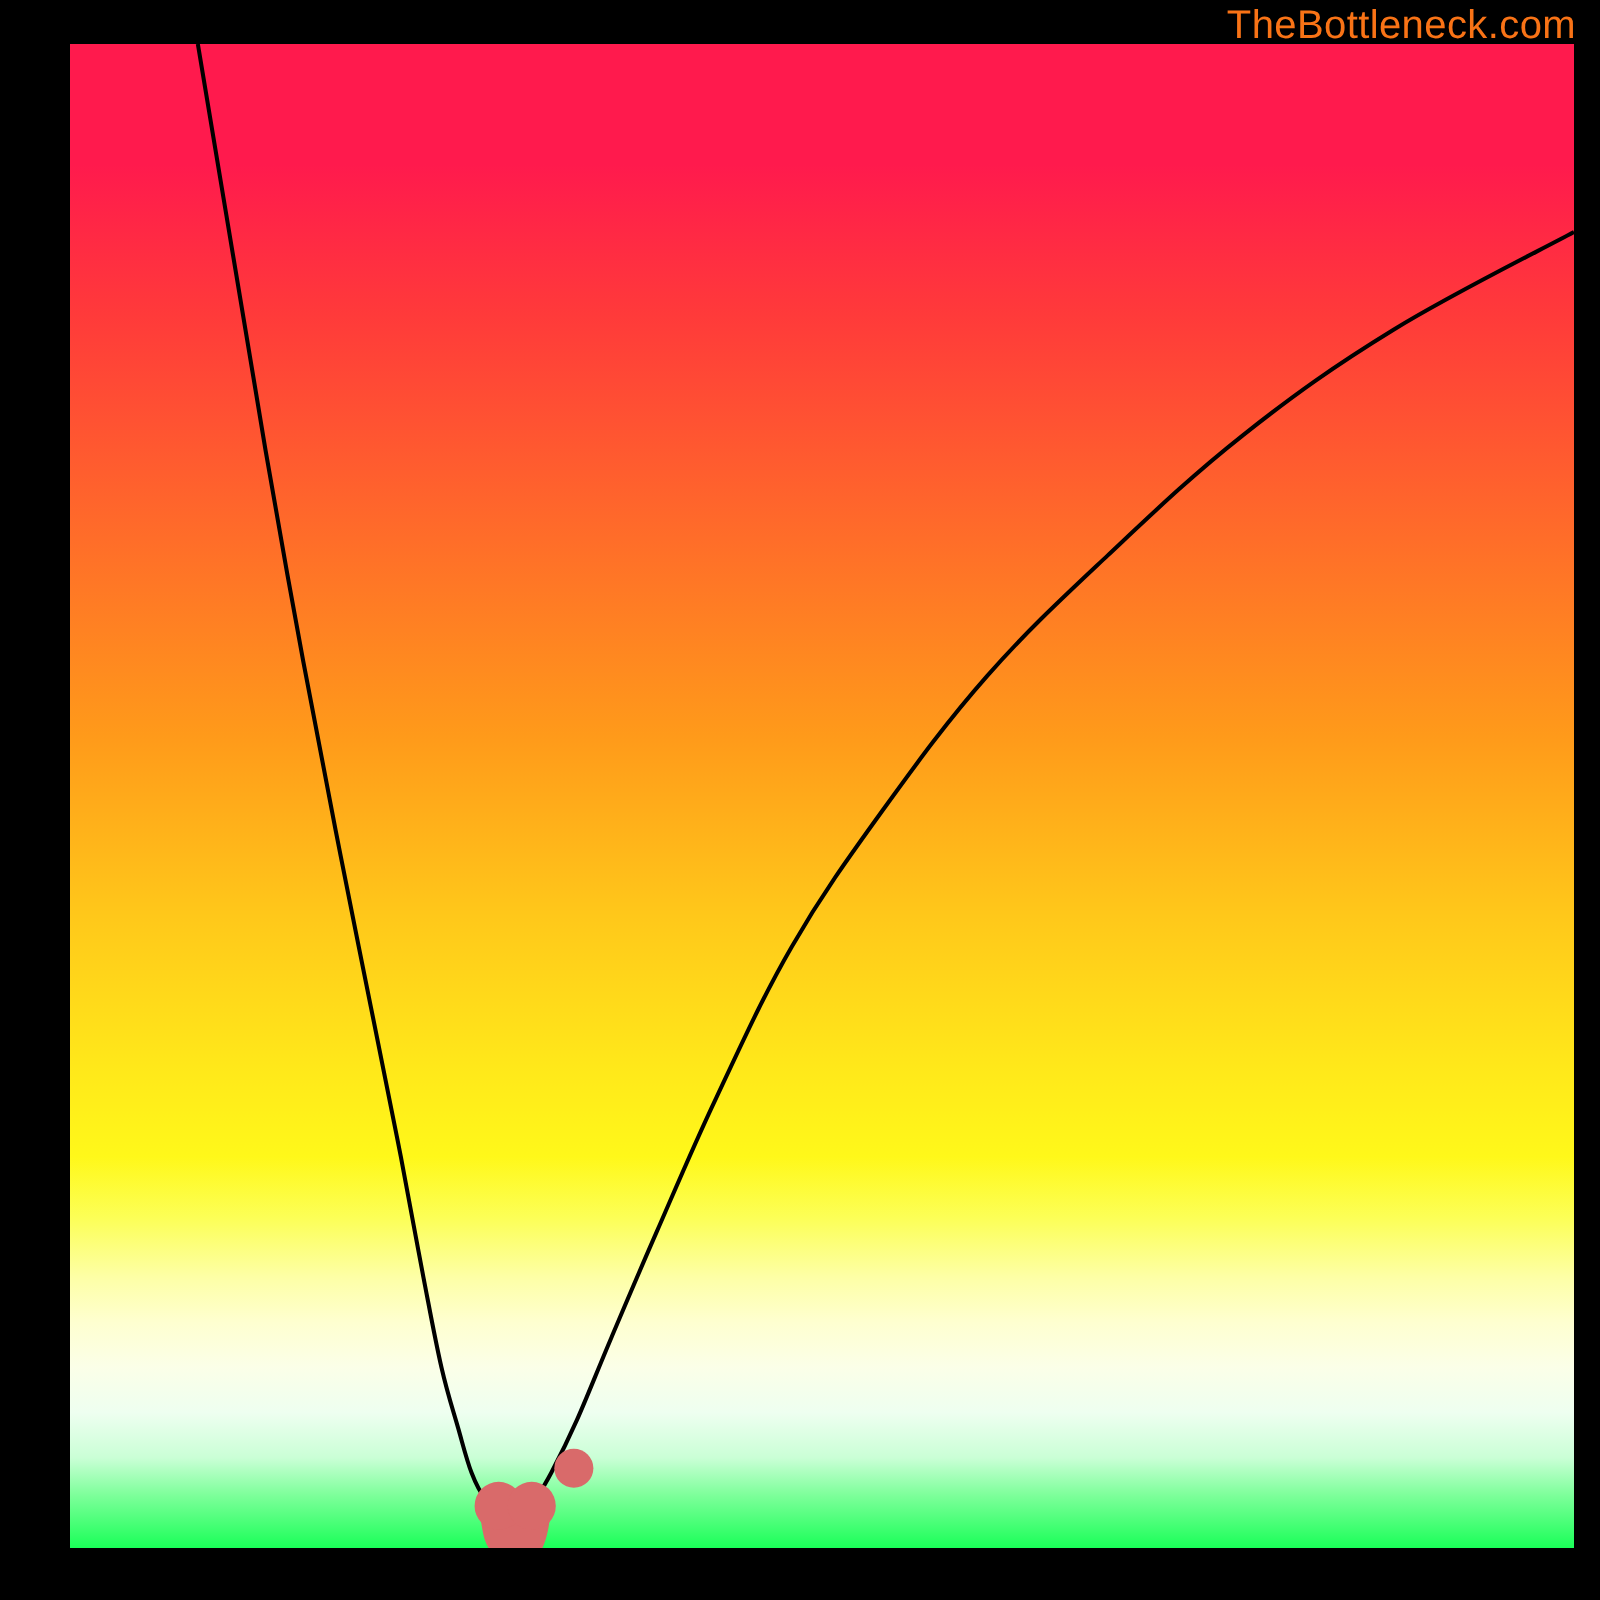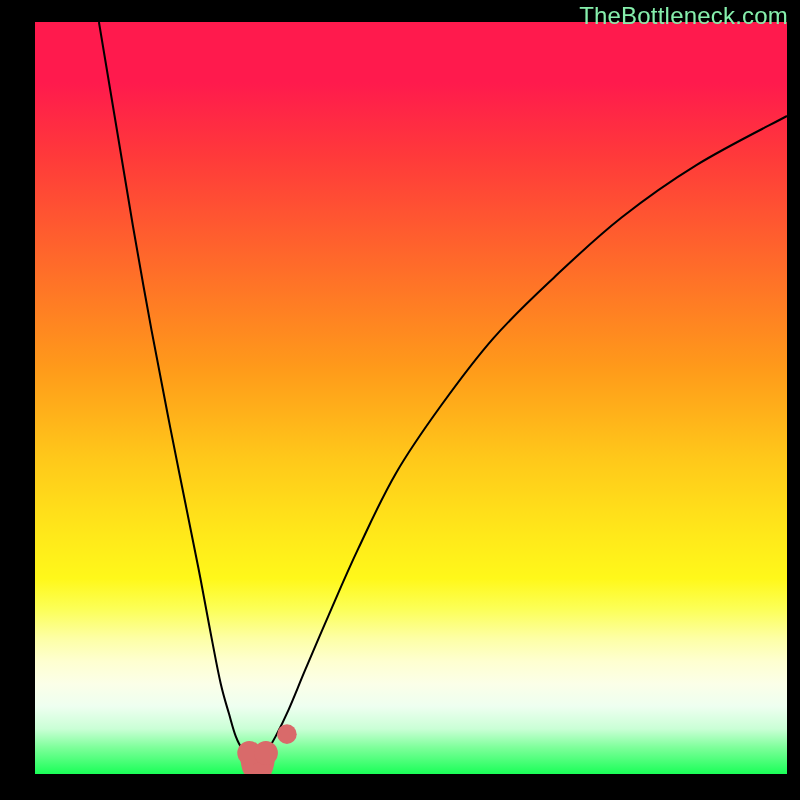--- a/index.html
+++ b/index.html
@@ -39,22 +39,22 @@
       #feffd0 85%,
       #fbffe8 88%,
       #eefff0 91%,
       #caffd6 94%,
       #7dff9a 96.5%,
       #1aff58 100%
     );
   }
   .watermark {
     position: absolute;
-    color: #86efac;
-    font-size: 24px;
+    color: #f97316;
+    font-size: 20px;
     font-weight: 400;
     letter-spacing: 0.2px;
   }
   svg.curves {
     position: absolute;
     left: 0;
     top: 0;
     width: 752px;
     height: 752px;
   }

